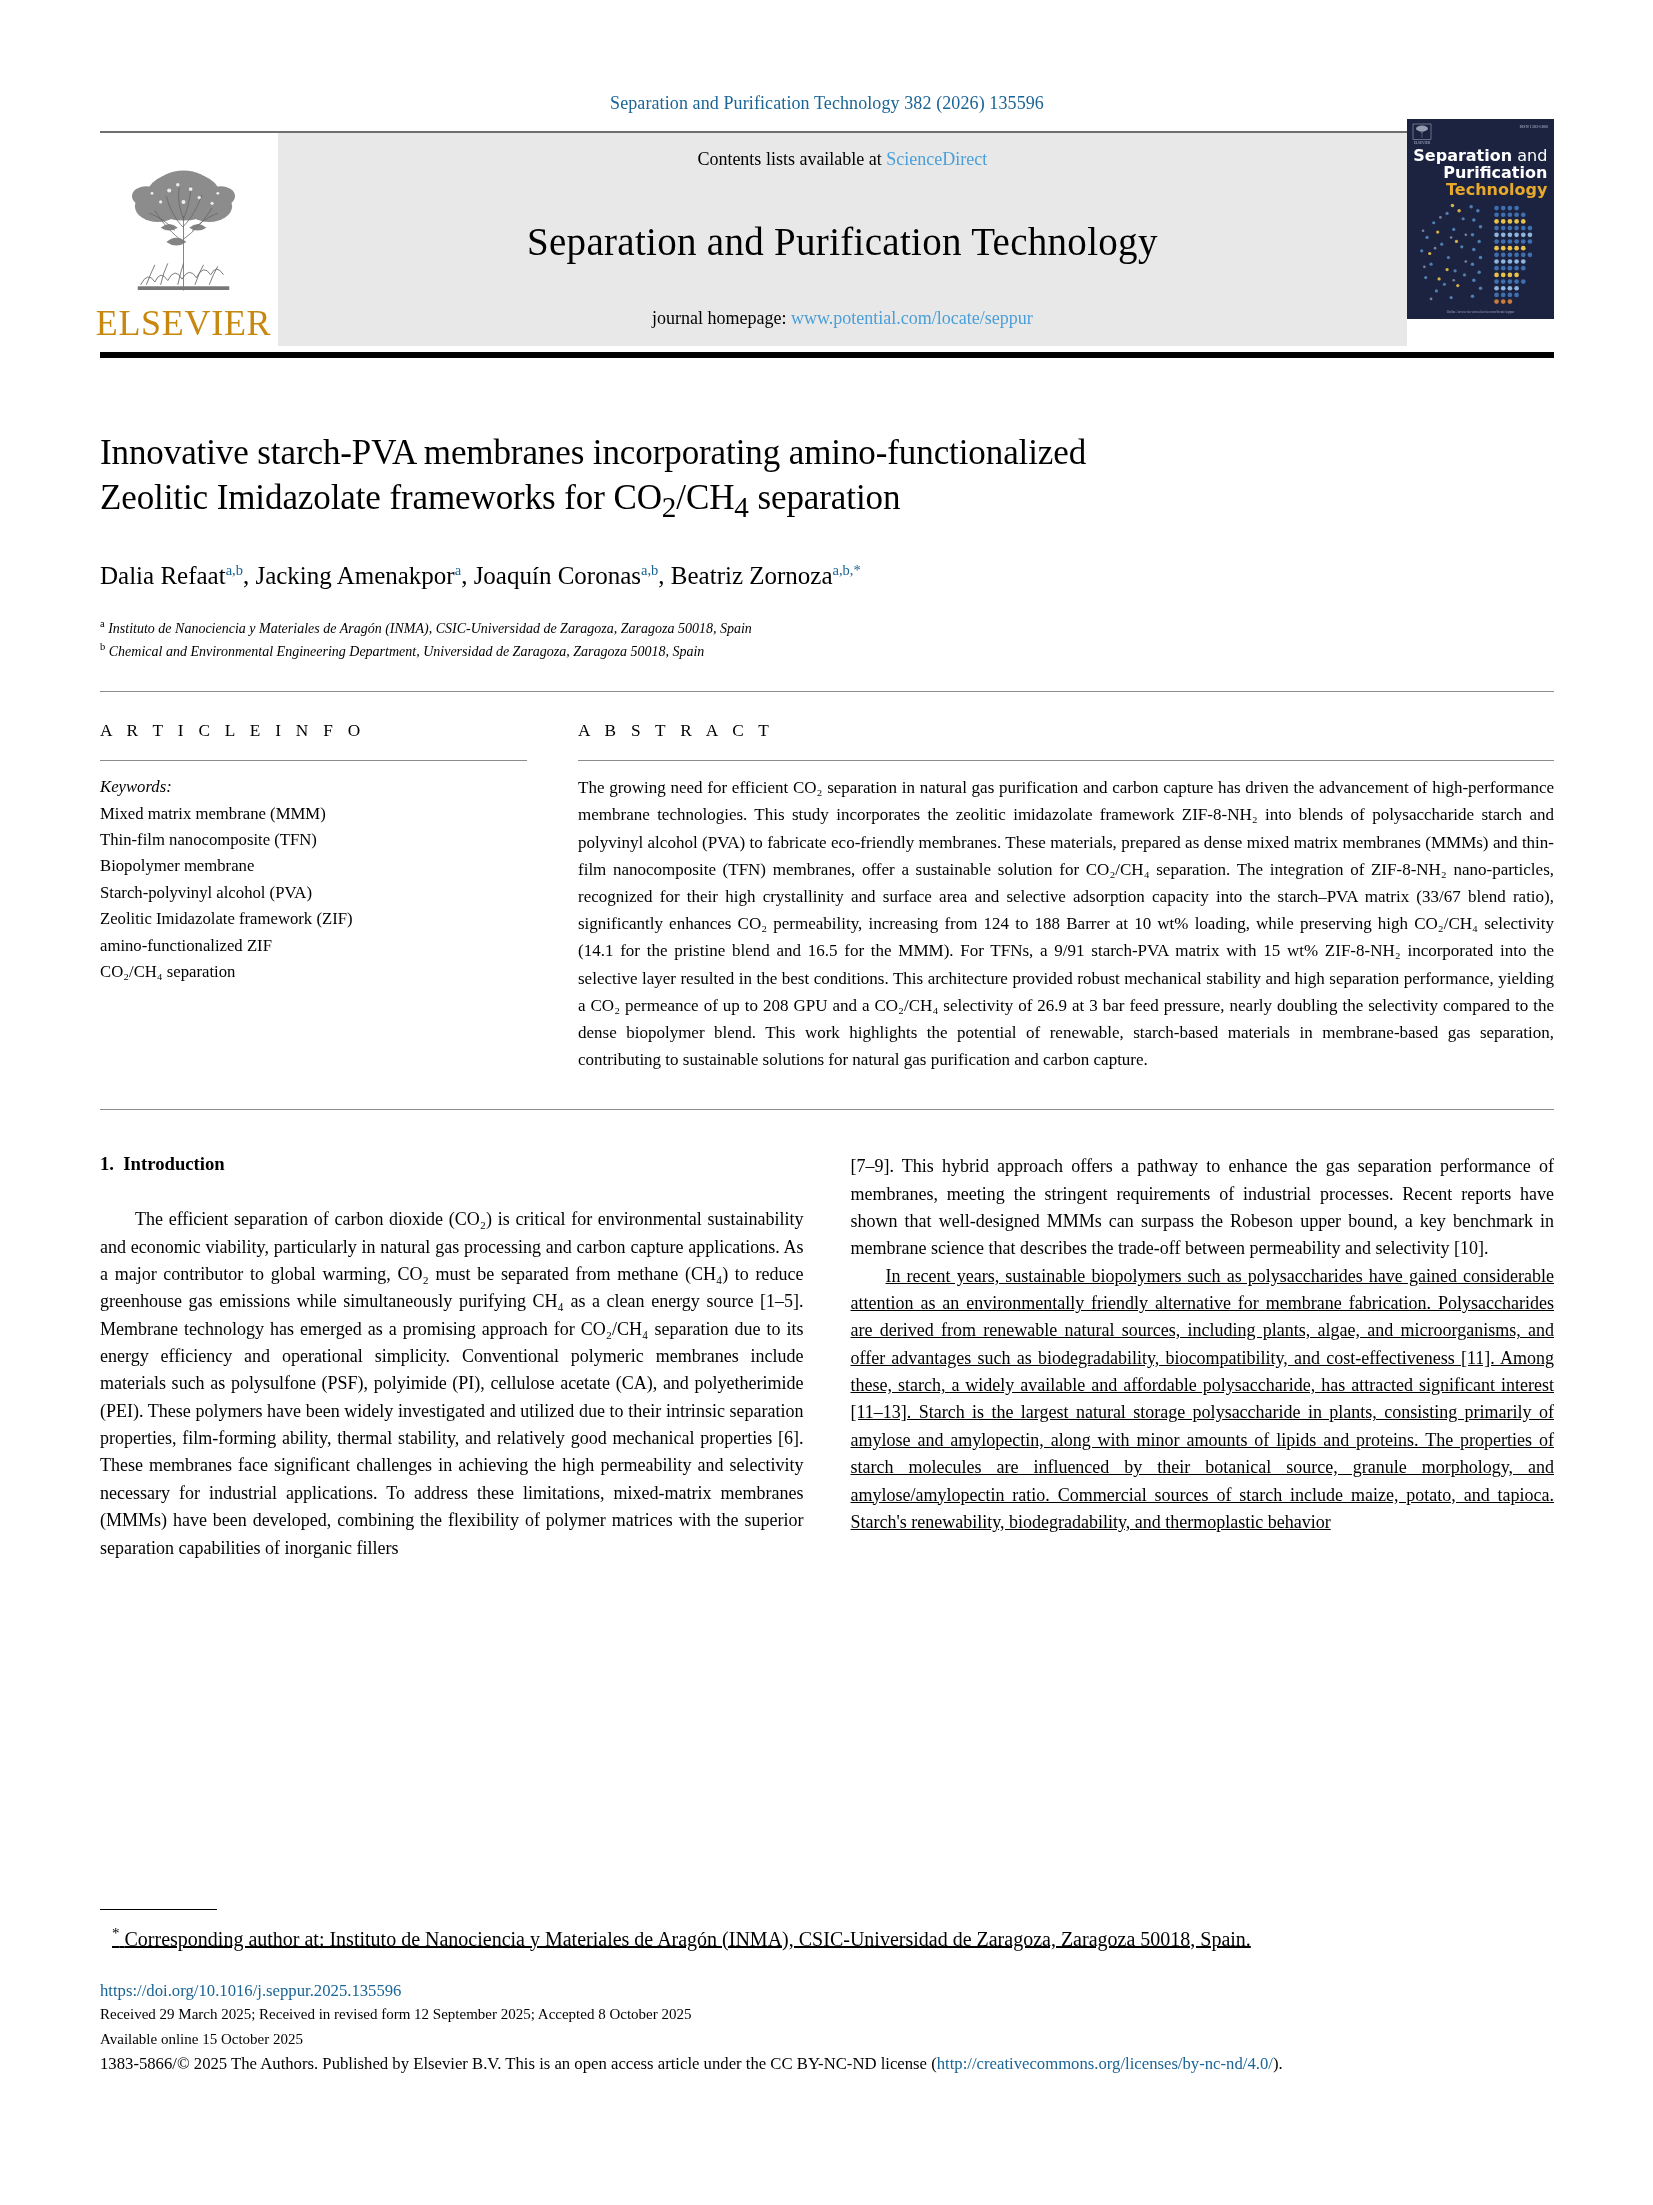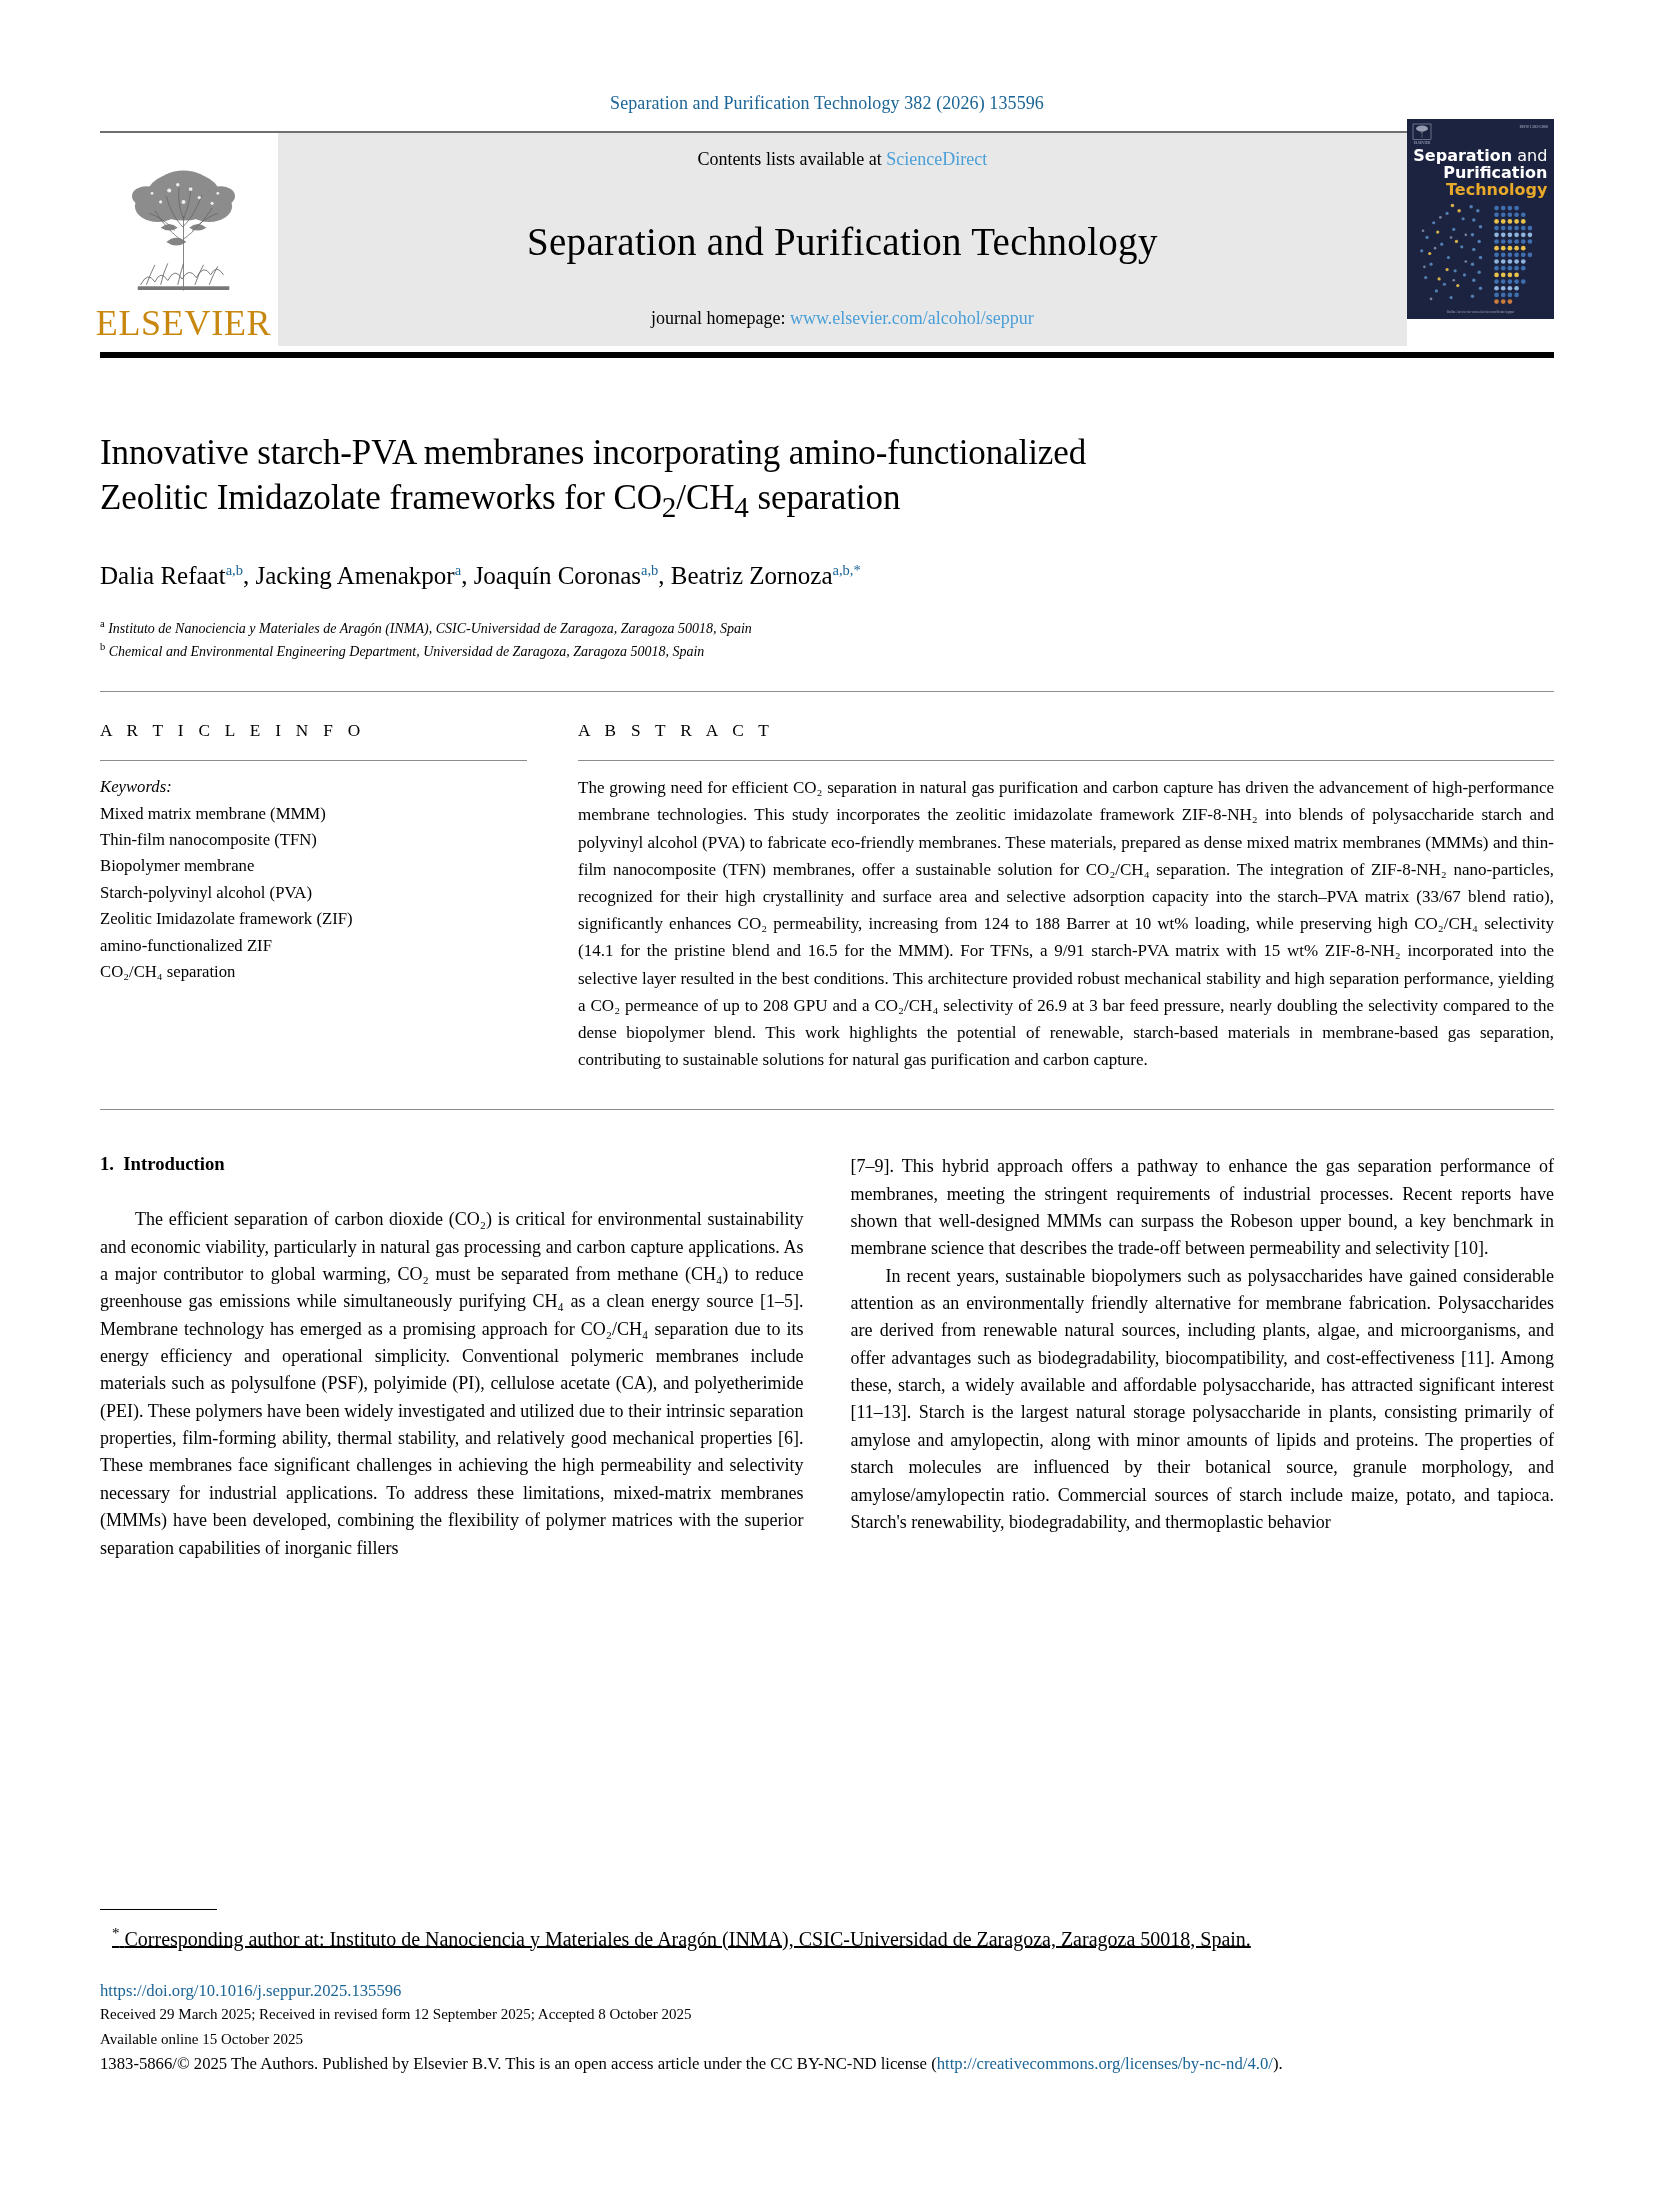--- a/index.html
+++ b/index.html
@@ -219,21 +219,21 @@
   }
   h2.sec-title .num { margin-right: 9.3px; }
   p.body {
     font-size: 18px;
     line-height: 1.52;
     text-align: justify;
     margin: 0;
     text-indent: 35px;
     hyphens: manual;
   }
-  p.body + p.body { margin-top: 0; }
+  p.body + p.body { margin-top: 0; text-decoration: underline; }
 
   
   .foot-wrap { position: absolute; left: 100px; right: 100px; bottom: 40px; }
   .foot-rule {
     border: 0;
     border-top: 1.1px solid #000;
     width: 117px;
     margin: 0 0 12px 0;
   }
   .corr {
@@ -320,21 +320,21 @@
       </div>
       <div class="elsevier-word">ELSEVIER</div>
     </div>
 
     <div class="banner">
       <div class="banner-top">
         <span>Contents lists available at </span><span class="sd-link">ScienceDirect</span>
       </div>
       <div class="banner-title">Separation and Purification Technology</div>
       <div class="banner-bottom">
-        <span>journal homepage: </span><span class="hp-link">www.elsevier.com/alcohol/seppur</span>
+        <span>journal homepage: </span><span class="hp-link">www.potential.com/locate/seppur</span>
       </div>
     </div>
 
     <div class="cover">
       <div class="cover-inner">
         <svg class="cover-els" viewBox="0 0 40 46" aria-hidden="true">
           <rect x="2" y="2" width="36" height="31" fill="none" stroke="#cfd5e6" stroke-width="1"></rect>
           <g stroke="#cfd5e6" stroke-width="0.7" fill="none">
             <path d="M20 30 L20 14"></path>
               <path d="M20 20 L12 13"></path>

